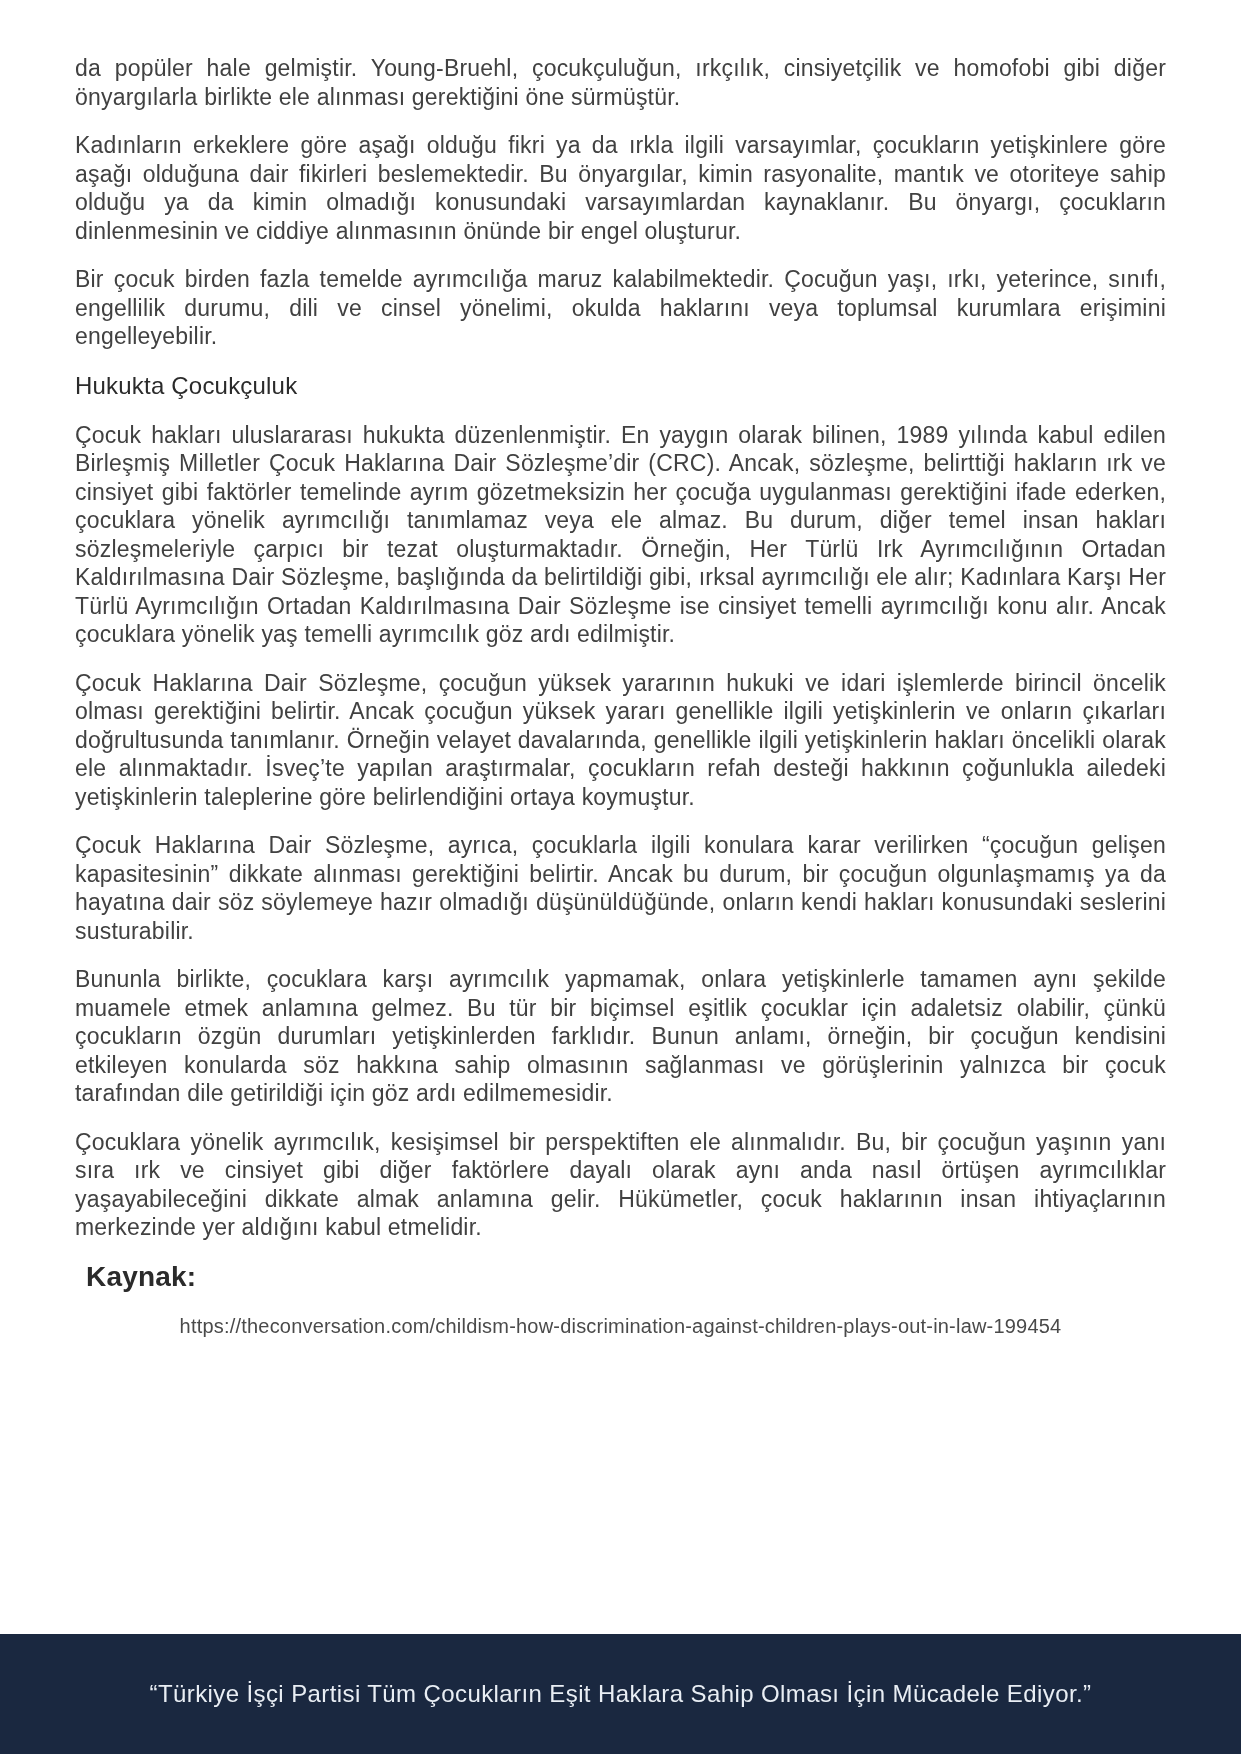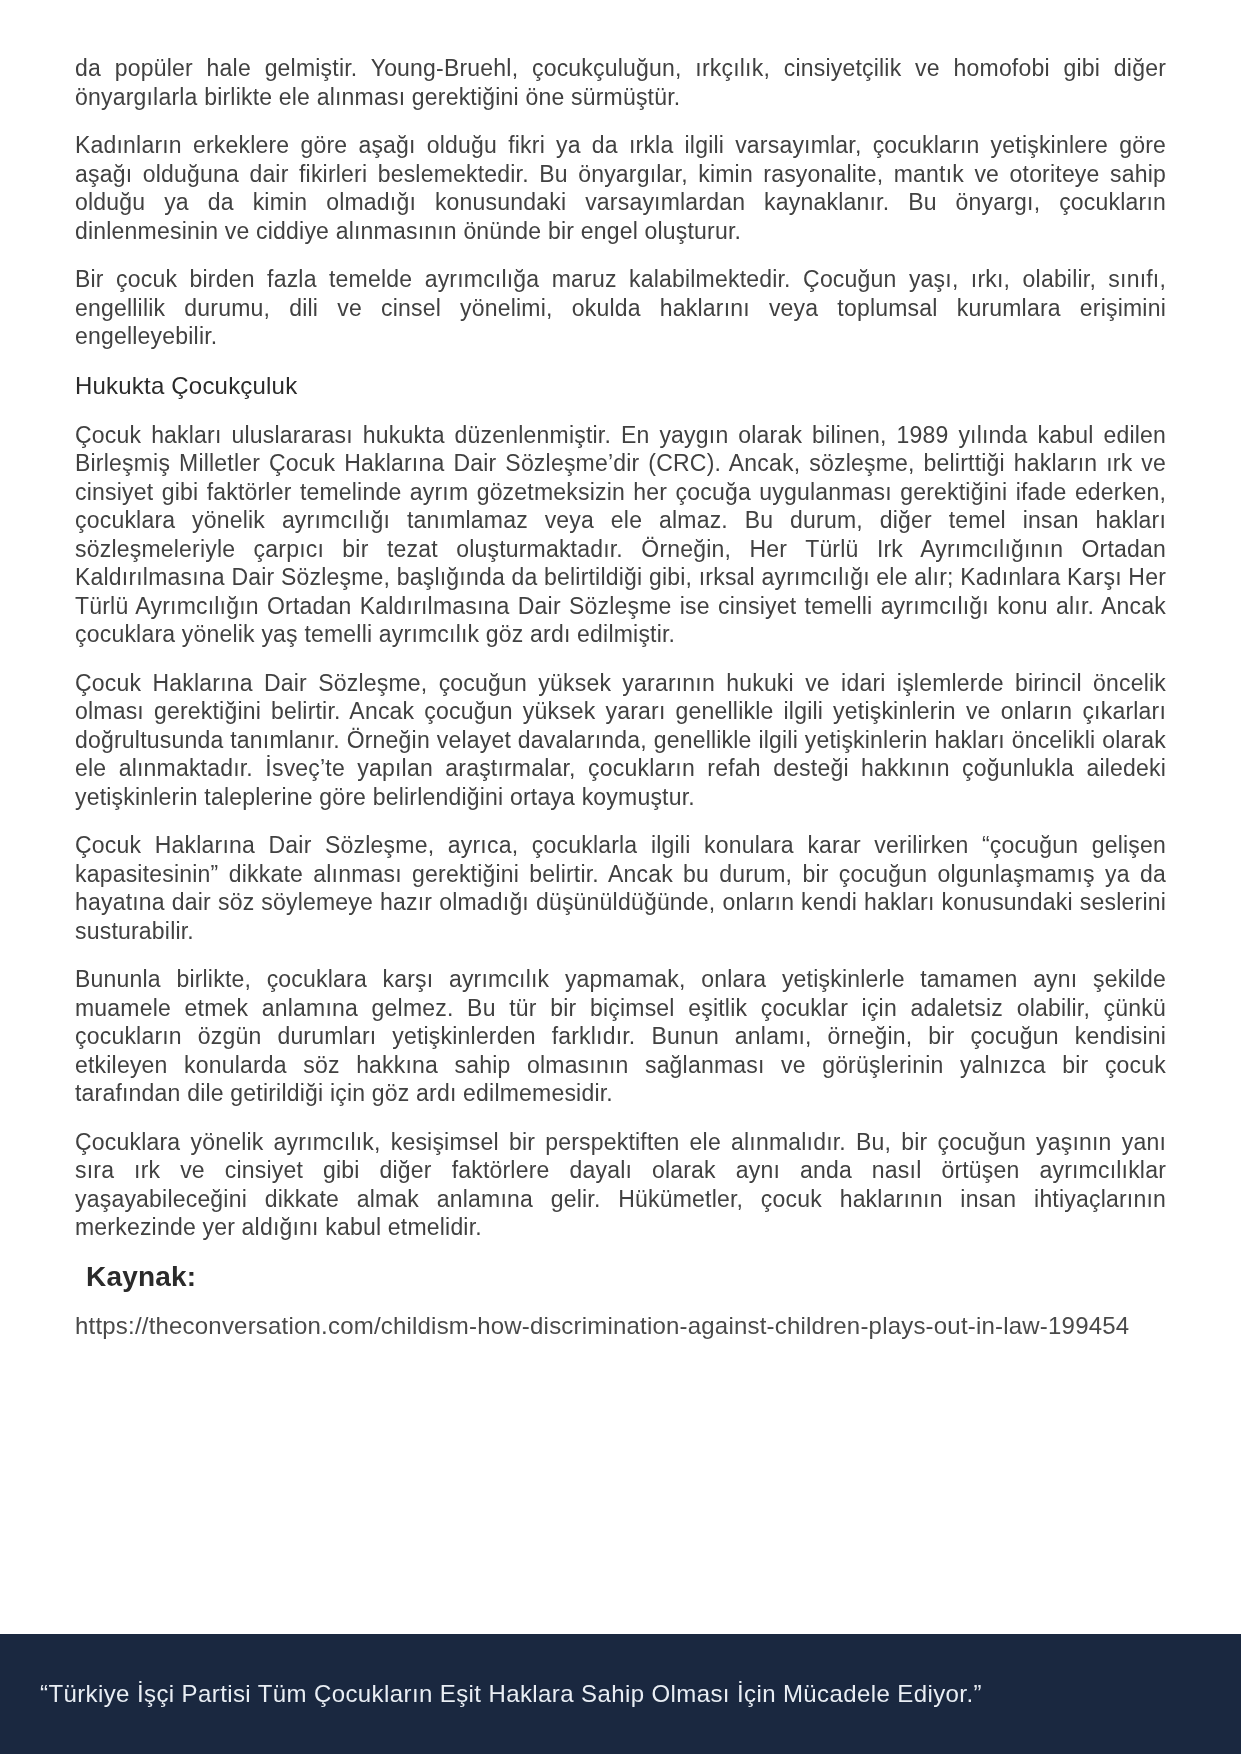--- a/index.html
+++ b/index.html
@@ -45,32 +45,33 @@
   .content h3.source-heading{
     margin:4px 0 22px 11px;
     font-size:28px;
     line-height:29px;
     font-weight:bold;
     color:var(--heading-text);
     letter-spacing:0.2px;
   }
   .content p.source-url{
     margin:0;
-    font-size:24px;
+    font-size:20px;
     line-height:26px;
     color:var(--url-text);
-    text-align:left;
+    text-align:center;
     letter-spacing:0.2px;
   }
   .footer{
     flex:0 0 auto;
     height:120px;
     background:var(--footer-background);
     display:flex;
     align-items:center;
+    justify-content:center;
   }
   .footer p{
     margin:0;
     padding:0 40px;
     color:var(--footer-text);
     font-size:24px;
     line-height:30px;
     font-weight:normal;
     letter-spacing:0.4px;
     text-align:center;
@@ -79,21 +80,21 @@
 </head>
 <body>
 
 <div class="page">
   <main class="content">
 
     <p class="body-par">da popüler hale gelmiştir. Young-Bruehl, çocukçuluğun, ırkçılık, cinsiyetçilik ve homofobi gibi diğer önyargılarla birlikte ele alınması gerektiğini öne sürmüştür.</p>
 
     <p class="body-par">Kadınların erkeklere göre aşağı olduğu fikri ya da ırkla ilgili varsayımlar, çocukların yetişkinlere göre aşağı olduğuna dair fikirleri beslemektedir. Bu önyargılar, kimin rasyonalite, mantık ve otoriteye sahip olduğu ya da kimin olmadığı konusundaki varsayımlardan kaynaklanır. Bu önyargı, çocukların dinlenmesinin ve ciddiye alınmasının önünde bir engel oluşturur.</p>
 
-    <p class="body-par">Bir çocuk birden fazla temelde ayrımcılığa maruz kalabilmektedir. Çocuğun yaşı, ırkı, olabilir, sınıfı, engellilik durumu, dili ve cinsel yönelimi, okulda haklarını veya toplumsal kurumlara erişimini engelleyebilir.</p>
+    <p class="body-par">Bir çocuk birden fazla temelde ayrımcılığa maruz kalabilmektedir. Çocuğun yaşı, ırkı, yeterince, sınıfı, engellilik durumu, dili ve cinsel yönelimi, okulda haklarını veya toplumsal kurumlara erişimini engelleyebilir.</p>
 
 
     <h2 class="section-heading">Hukukta Çocukçuluk</h2>
 
     <p class="body-par">Çocuk hakları uluslararası hukukta düzenlenmiştir. En yaygın olarak bilinen, 1989 yılında kabul edilen Birleşmiş Milletler Çocuk Haklarına Dair Sözleşme’dir (CRC). Ancak, sözleşme, belirttiği hakların ırk ve cinsiyet gibi faktörler temelinde ayrım gözetmeksizin her çocuğa uygulanması gerektiğini ifade ederken, çocuklara yönelik ayrımcılığı tanımlamaz veya ele almaz. Bu durum, diğer temel insan hakları sözleşmeleriyle çarpıcı bir tezat oluşturmaktadır. Örneğin, Her Türlü Irk Ayrımcılığının Ortadan Kaldırılmasına Dair Sözleşme, başlığında da belirtildiği gibi, ırksal ayrımcılığı ele alır; Kadınlara Karşı Her Türlü Ayrımcılığın Ortadan Kaldırılmasına Dair Sözleşme ise cinsiyet temelli ayrımcılığı konu alır. Ancak çocuklara yönelik yaş temelli ayrımcılık göz ardı edilmiştir.</p>
 
     <p class="body-par">Çocuk Haklarına Dair Sözleşme, çocuğun yüksek yararının hukuki ve idari işlemlerde birincil öncelik olması gerektiğini belirtir. Ancak çocuğun yüksek yararı genellikle ilgili yetişkinlerin ve onların çıkarları doğrultusunda tanımlanır. Örneğin velayet davalarında, genellikle ilgili yetişkinlerin hakları öncelikli olarak ele alınmaktadır. İsveç’te yapılan araştırmalar, çocukların refah desteği hakkının çoğunlukla ailedeki yetişkinlerin taleplerine göre belirlendiğini ortaya koymuştur.</p>
 
     <p class="body-par">Çocuk Haklarına Dair Sözleşme, ayrıca, çocuklarla ilgili konulara karar verilirken “çocuğun gelişen kapasitesinin” dikkate alınması gerektiğini belirtir. Ancak bu durum, bir çocuğun olgunlaşmamış ya da hayatına dair söz söylemeye hazır olmadığı düşünüldüğünde, onların kendi hakları konusundaki seslerini susturabilir.</p>
 

